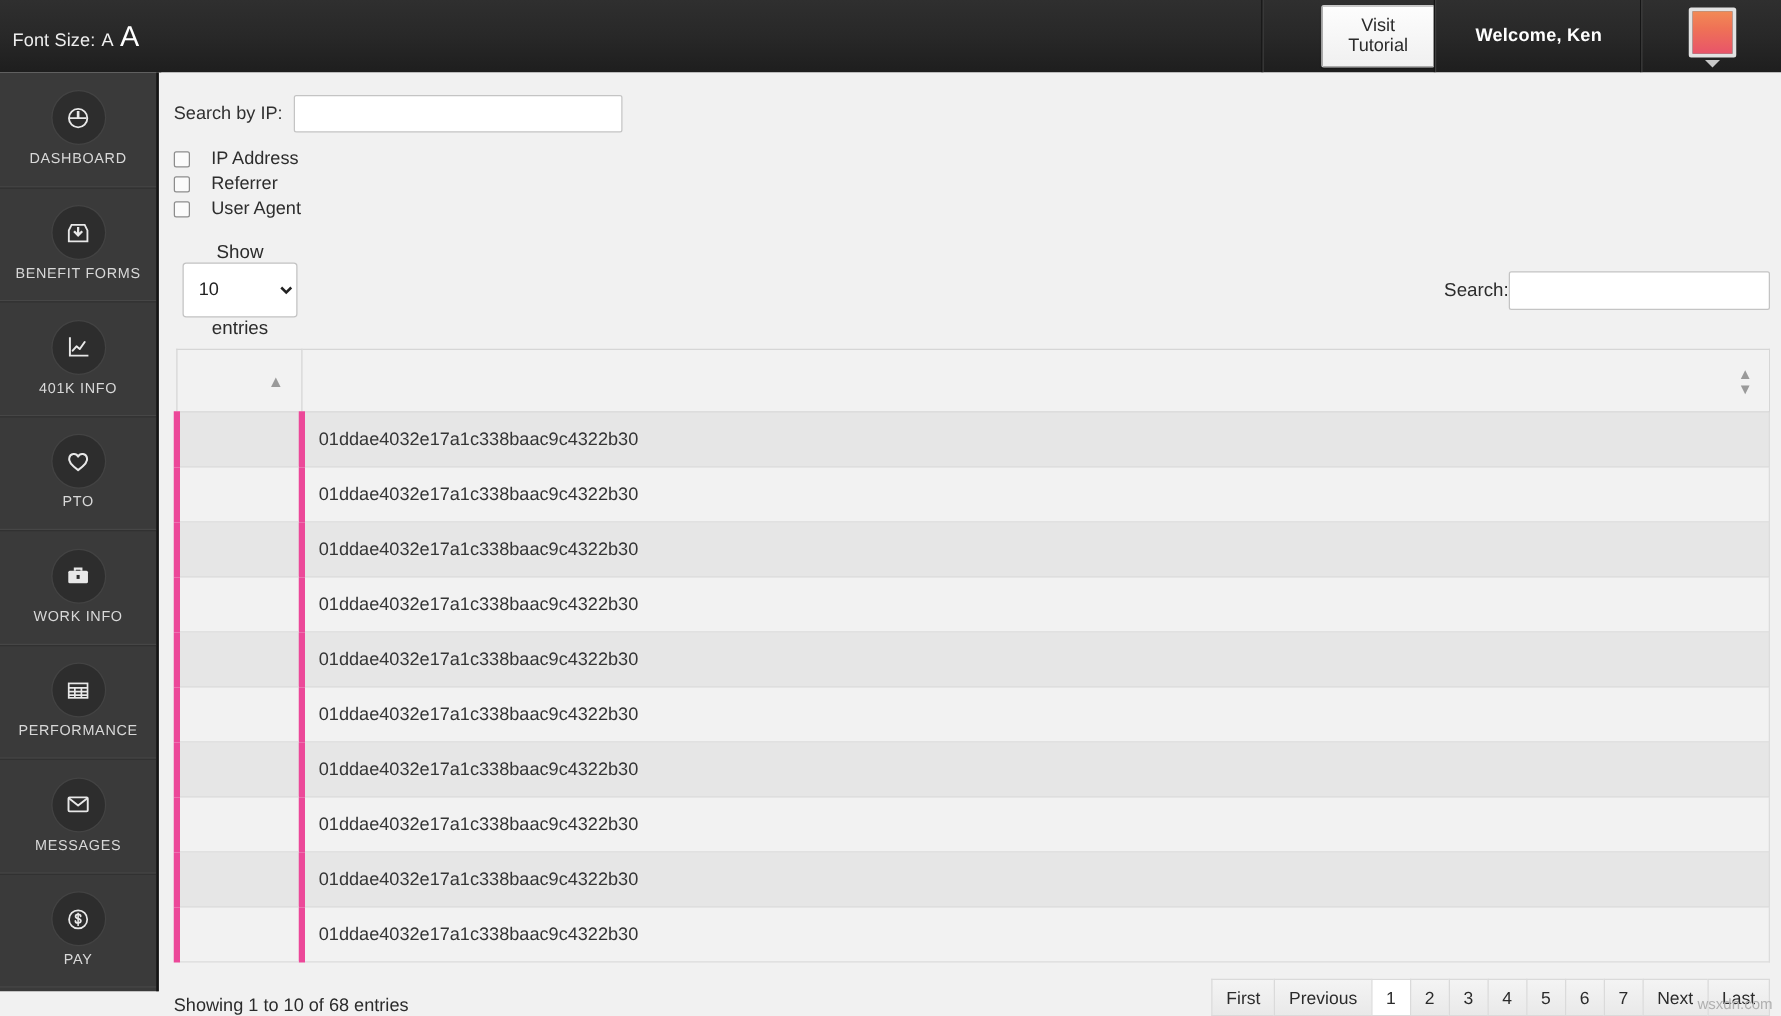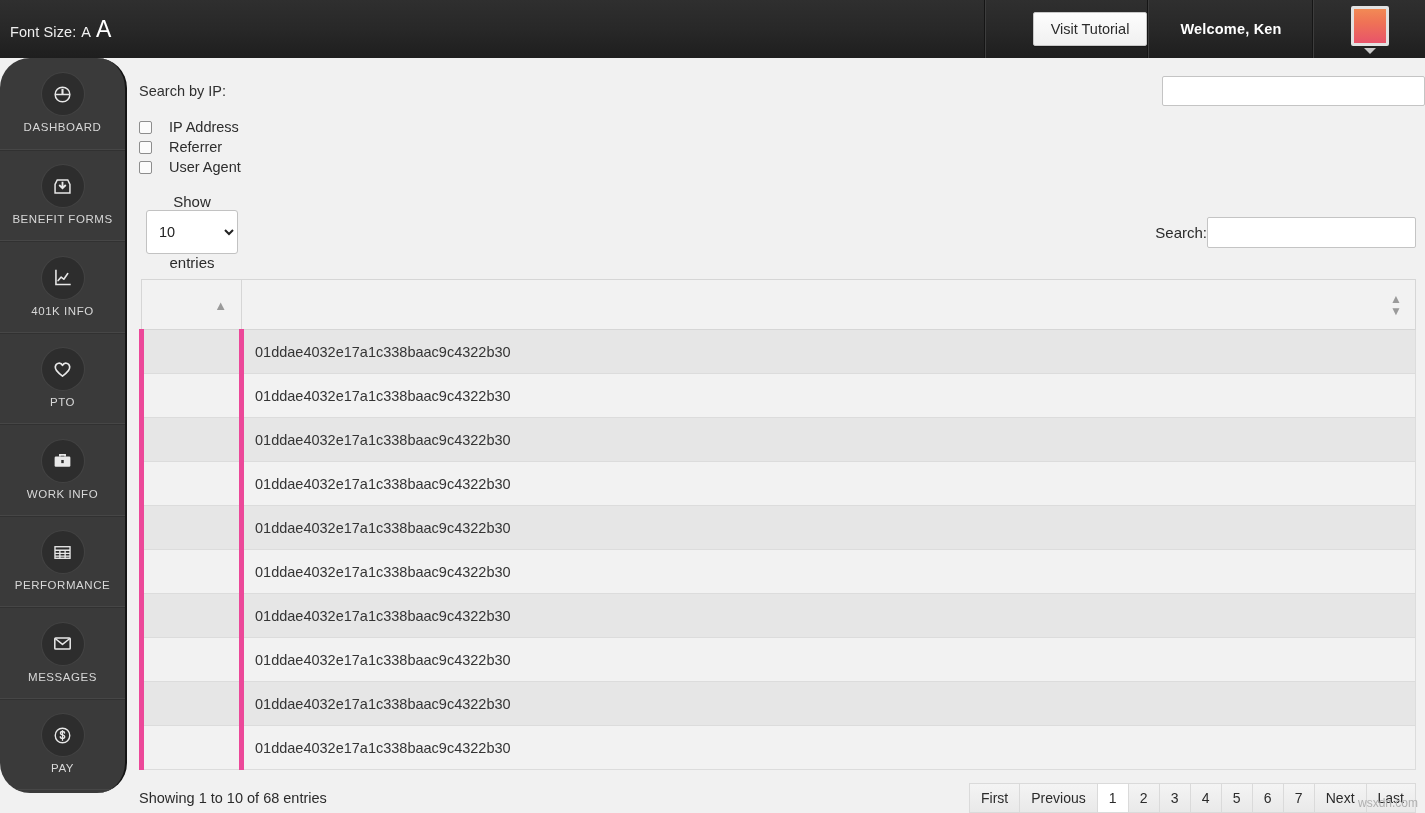--- a/index.html
+++ b/index.html
@@ -25,21 +25,21 @@
   .fs-label { font-size: 14.5px; color: #eeeeee; letter-spacing: .1px; }
   .fs-small { font-size: 14.5px; margin-left: 5px; color: #f2f2f2; cursor: pointer; }
   .fs-large { font-size: 23px; margin-left: 5px; color: #ffffff; cursor: pointer; line-height: 1; }
 
   .topbar-cell {
     display: flex; align-items: center; justify-content: center;
     border-left: 1px solid #3d3d3d;
     box-shadow: -1px 0 0 #151515;
     position: relative;
   }
-  .cell-tutorial { width: 163px; padding-left: 46px; }
+  .cell-tutorial { width: 138px; padding-left: 46px; }
   .cell-welcome  { width: 165px; }
   .cell-avatar   { width: 112px; align-items: flex-start; }
 
   .tutorial-btn {
     background: linear-gradient(to bottom, #fdfdfd 0%, #f0f0f0 100%);
     border: 1px solid #c8c8c8;
     border-radius: 2px;
     color: #2b2b2b;
     font-size: 14.5px;
     padding: 8px 17px;
@@ -62,21 +62,20 @@
     border-right: 6px solid transparent;
     border-top: 6px solid #c9c9c9;
   }
 
   
   .sidebar {
     position: absolute; top: 58px; left: 0; width: 127px; height: 735px;
     background: #3a3a3a;
     border-right: 2px solid #141414;
     overflow: hidden;
-    border-radius: 30px;
   }
   .side-item {
     height: 91.5px;
     border-bottom: 1px solid #464646;
     border-top: 1px solid #313131;
     display: flex; flex-direction: column; align-items: center; justify-content: center;
     cursor: pointer;
     color: #d6d6d6;
   }
   .side-item:first-child { border-top: none; }
@@ -96,21 +95,21 @@
   
   .main {
     position: absolute; top: 58px; left: 129px;
     width: 1296px; height: 755px;
     background: #f1f1f1;
     overflow: hidden;
   }
 
   
   .filter-panel { padding: 18px 0 0 10px; }
-  .search-ip-row { display: flex; align-items: center; justify-content: space-between; }
+  .search-ip-row { display: flex; align-items: center; }
   .search-ip-label { font-size: 14.5px; color: #303030; margin-right: 9px; }
   .search-ip-input {
     width: 263px; height: 30px;
     border: 1px solid #c4c4c4;
     border-radius: 2px;
     background: #ffffff;
     font-size: 14px; padding: 0 6px;
     font-family: "Liberation Sans", sans-serif;
     color: #222;
   }
@@ -181,21 +180,21 @@
     color: #343434;
     padding-left: 11px;
     font-family: "Liberation Sans", sans-serif;
   }
   table.dt td.cell-a { padding: 0; }
   table.dt tbody tr.odd  td { background: #e6e6e6; }
   table.dt tbody tr.even td { background: #f2f2f2; }
 
   
   .dt-footer {
-    display: flex; align-items: center; justify-content: space-between;
+    display: flex; align-items: flex-end; justify-content: space-between;
     padding: 13px 9px 0 10px;
     gap: 16px;
   }
   .dt-info { font-size: 14.5px; color: #2b2b2b; }
   .dt-paginate { display: flex; }
   .pg-btn {
     min-width: 31px; height: 30px;
     padding: 12px 11px;
     display: flex; align-items: center; justify-content: center;
     background: linear-gradient(to bottom, #f4f4f4 0%, #e9e9e9 100%);

